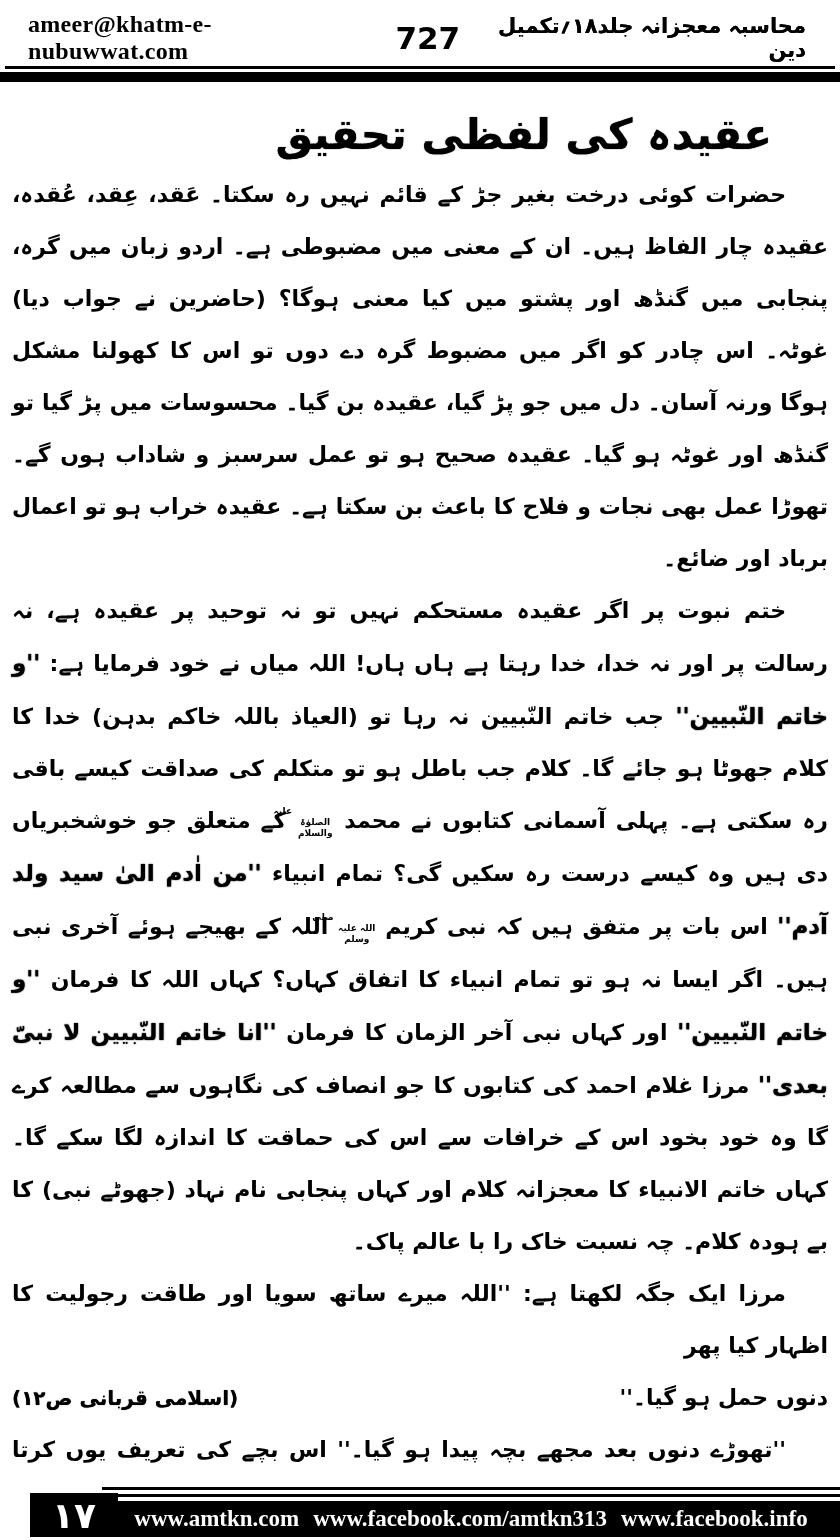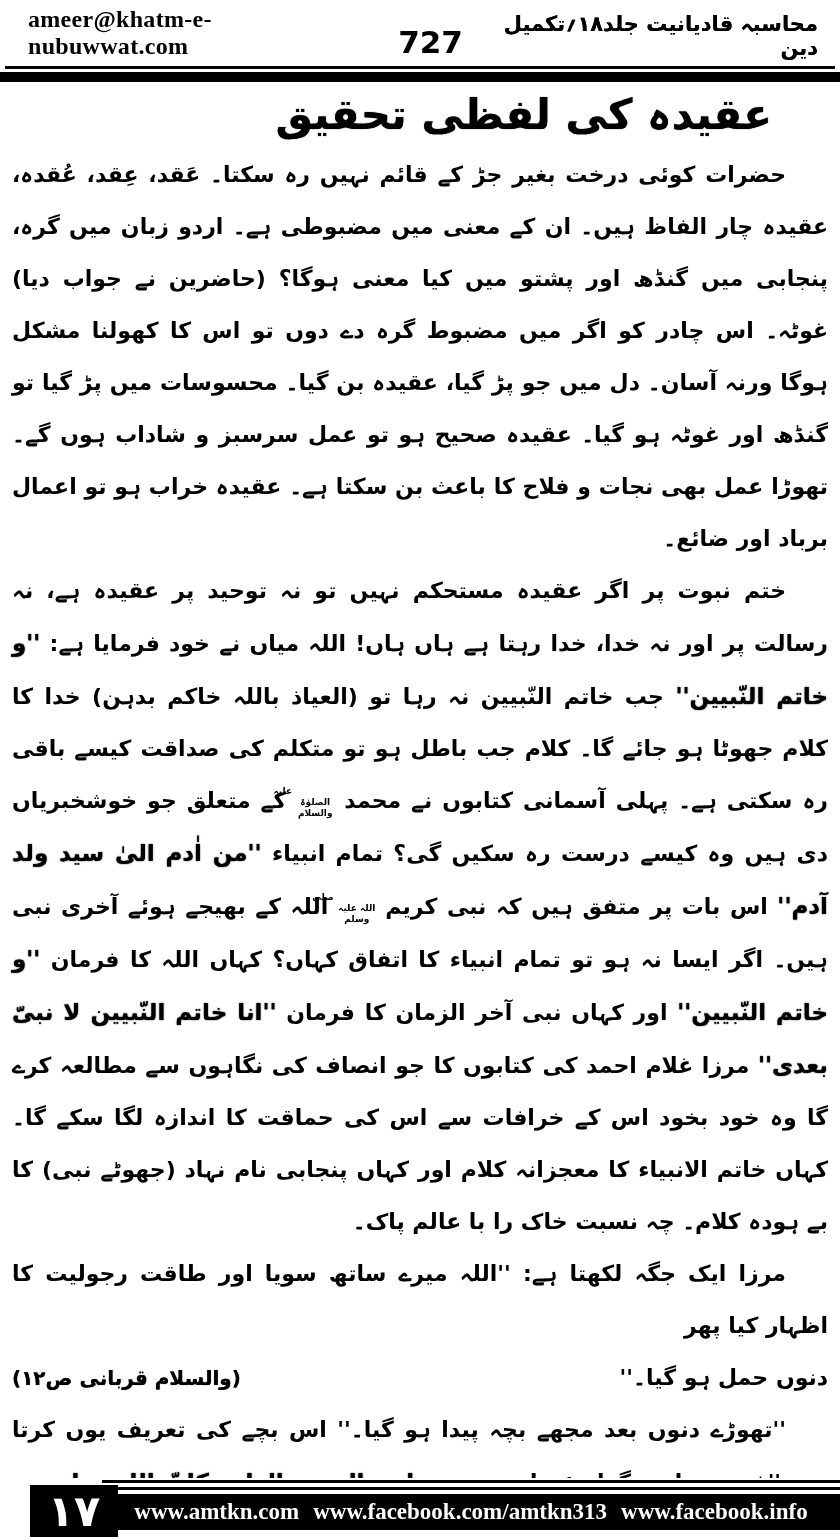--- a/index.html
+++ b/index.html
@@ -4,41 +4,41 @@
 <style>
   * { margin:0; padding:0; box-sizing:border-box; }
   html,body { background:#e8e8e8; }
   body { font-family:"DejaVu Sans", sans-serif; color:#000; }
   .page {
     position:relative; width:840px; height:1540px; margin:0 auto;
     background:#ffffff; overflow:hidden;
   }
   
   .header {
-    display:flex; align-items:flex-end;
-    padding:16px 22px 4px 28px; direction:ltr; height:64px;
+    display:flex; align-items:center;
+    padding:16px 34px 4px 28px; direction:ltr; height:64px;
   }
   .email {
     font-family:"Liberation Serif", serif; font-weight:bold;
     font-size:24px; letter-spacing:.3px;
   }
   .pagenum {
     font-size:31px; font-weight:bold; margin-left:30px; direction:rtl;
   }
   .booktitle {
     margin-left:auto; font-size:21px; font-weight:bold; direction:rtl;
     text-shadow:0 0 .6px #000;
   }
   .rule { margin-top:2px; }
   .rule .thin  { height:3px; background:#000; margin:0 5px 3px 5px; }
   .rule .thick { height:10px; background:#000; }
   
   .heading {
     direction:rtl; text-align:right;
-    padding:8px 68px 6px 0;
+    padding:28px 68px 6px 0;
     font-size:42px; font-weight:bold;
     text-shadow:0 0 1px #000;
   }
   
   .body {
     direction:rtl; padding:4px 12px 0 12px;
   }
   .para {
     text-align:justify; text-justify:inter-word;
     font-size:22px; line-height:52px; font-weight:bold;
@@ -52,58 +52,58 @@
     vertical-align:middle; text-align:center; font-weight:bold;
   }
   .cite-row {
     display:flex; justify-content:space-between; align-items:baseline;
     font-size:22px; line-height:52px; font-weight:bold; direction:rtl;
   }
   .citation { font-size:20px; text-shadow:0 0 .8px #000; }
   
   .footer { position:absolute; left:0; bottom:0; width:840px; height:62px; background:#fff; }
   .footer-num {
-    position:absolute; left:30px; bottom:3px; width:88px; height:52px;
-    background:#000; color:#fff; font-size:43px; font-weight:bold;
+    position:absolute; left:30px; bottom:3px; width:88px; height:44px;
+    background:#000; color:#fff; font-size:36px; font-weight:bold;
     display:flex; align-items:center; justify-content:center; direction:rtl;
   }
-  .footer-bar-wrap { position:absolute; left:102px; right:0; bottom:10px; }
+  .footer-bar-wrap { position:absolute; left:102px; right:0; bottom:3px; }
   .dlines div { height:3px; background:#000; margin-bottom:4px; }
   .footer-bar {
     background:#000; color:#fff; height:36px;
     display:flex; align-items:center; justify-content:center; gap:14px;
     font-family:"Liberation Serif", serif; font-weight:bold; font-size:23px;
     direction:ltr; white-space:nowrap;
   }
 </style>
 </head>
 <body>
 
 <div class="page">
 
   <header class="header">
     <div class="email">ameer@khatm-e-nubuwwat.com</div>
     <div class="pagenum">727</div>
-    <div class="booktitle">محاسبہ قادیانیت جلد۱۸؍تکمیل دین</div>
+    <div class="booktitle">محاسبہ معجزانہ جلد۱۸؍تکمیل دین</div>
   </header>
 
   <div class="rule">
     <div class="thin"></div>
     <div class="thick"></div>
   </div>
 
   <h1 class="heading">عقیدہ کی لفظی تحقیق</h1>
 
   <main id="body-container" class="body">
       <p class="para indent"><span>حضرات کوئی درخت بغیر جڑ کے قائم نہیں رہ سکتا۔ عَقد، عِقد، عُقدہ، عقیدہ چار الفاظ ہیں۔ ان کے معنی میں مضبوطی ہے۔ اردو زبان میں گرہ، پنجابی میں گنڈھ اور پشتو میں کیا معنی ہوگا؟ (حاضرین نے جواب دیا) غوٹہ۔ اس چادر کو اگر میں مضبوط گرہ دے دوں تو اس کا کھولنا مشکل ہوگا ورنہ آسان۔ دل میں جو پڑ گیا، عقیدہ بن گیا۔ محسوسات میں پڑ گیا تو گنڈھ اور غوٹہ ہو گیا۔ عقیدہ صحیح ہو تو عمل سرسبز و شاداب ہوں گے۔ تھوڑا عمل بھی نجات و فلاح کا باعث بن سکتا ہے۔ عقیدہ خراب ہو تو اعمال برباد اور ضائع۔</span></p>
       <p class="para indent"><span>ختم نبوت پر اگر عقیدہ مستحکم نہیں تو نہ توحید پر عقیدہ ہے، نہ رسالت پر اور نہ خدا، خدا رہتا ہے ہاں ہاں! اللہ میاں نے خود فرمایا ہے: </span><span class="bold-quote">''و خاتم النّبیین''</span><span> جب خاتم النّبیین نہ رہا تو (العیاذ باللہ خاکم بدہن) خدا کا کلام جھوٹا ہو جائے گا۔ کلام جب باطل ہو تو متکلم کی صداقت کیسے باقی رہ سکتی ہے۔ پہلی آسمانی کتابوں نے محمد </span><span class="small-mark">علیہ الصلوٰۃ والسلام</span><span> کے متعلق جو خوشخبریاں دی ہیں وہ کیسے درست رہ سکیں گی؟ تمام انبیاء </span><span class="bold-quote">''من اٰدم الیٰ سید ولد آدم''</span><span> اس بات پر متفق ہیں کہ نبی کریم </span><span class="small-mark">صلی اللہ علیہ وسلم</span><span> اللہ کے بھیجے ہوئے آخری نبی ہیں۔ اگر ایسا نہ ہو تو تمام انبیاء کا اتفاق کہاں؟ کہاں اللہ کا فرمان </span><span class="bold-quote">''و خاتم النّبیین''</span><span> اور کہاں نبی آخر الزمان کا فرمان </span><span class="bold-quote">''انا خاتم النّبیین لا نبیّ بعدی''</span><span> مرزا غلام احمد کی کتابوں کا جو انصاف کی نگاہوں سے مطالعہ کرے گا وہ خود بخود اس کے خرافات سے اس کی حماقت کا اندازہ لگا سکے گا۔ کہاں خاتم الانبیاء کا معجزانہ کلام اور کہاں پنجابی نام نہاد (جھوٹے نبی) کا بے ہودہ کلام۔ چہ نسبت خاک را با عالم پاک۔</span></p>
       <p class="para indent"><span>مرزا ایک جگہ لکھتا ہے: ''اللہ میرے ساتھ سویا اور طاقت رجولیت کا اظہار کیا پھر</span></p>
       <div class="cite-row">
         <span>دنوں حمل ہو گیا۔''</span>
-        <span class="citation">(والسلام قربانی ص۱۲)</span>
+        <span class="citation">(اسلامی قربانی ص۱۲)</span>
       </div>
       <p class="para indent"><span>''تھوڑے دنوں بعد مجھے بچہ پیدا ہو گیا۔'' اس بچے کی تعریف یوں کرتا ہے: ''فرزند دلبند گرامیٔ دل پسند </span><span class="bold-quote">مظہر الحق والعلی کانّ اللہ نزل من السماء''</span><span> (وہ ایسا ہے کہ گویا اللہ</span></p>
     </main>
 
   <footer class="footer">
     <div class="footer-num">۱۷</div>
     <div class="footer-bar-wrap">
       <div class="dlines">
         <div></div>
         <div></div>

